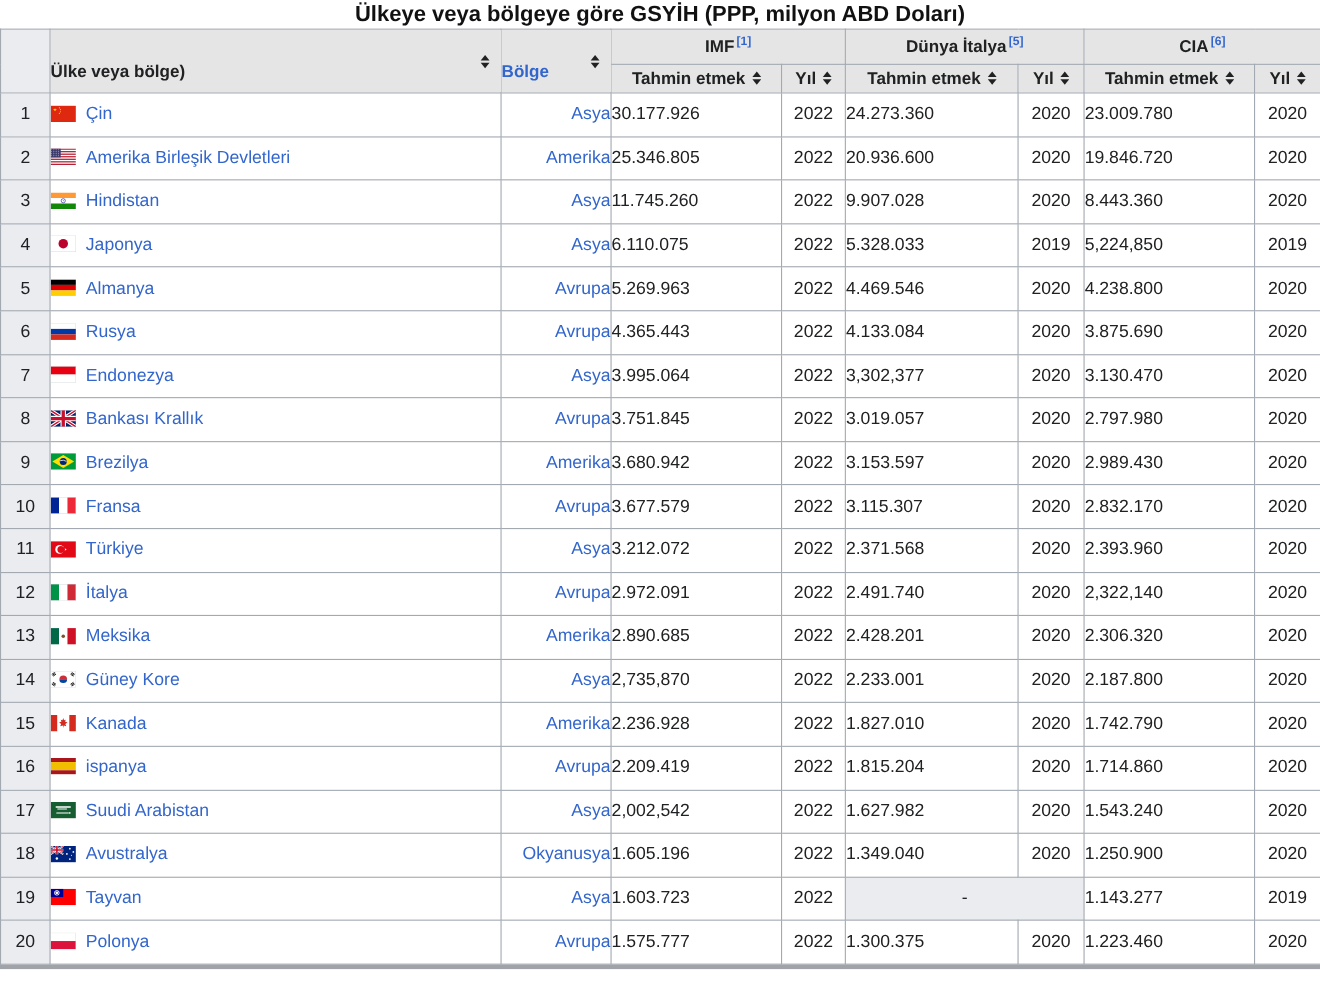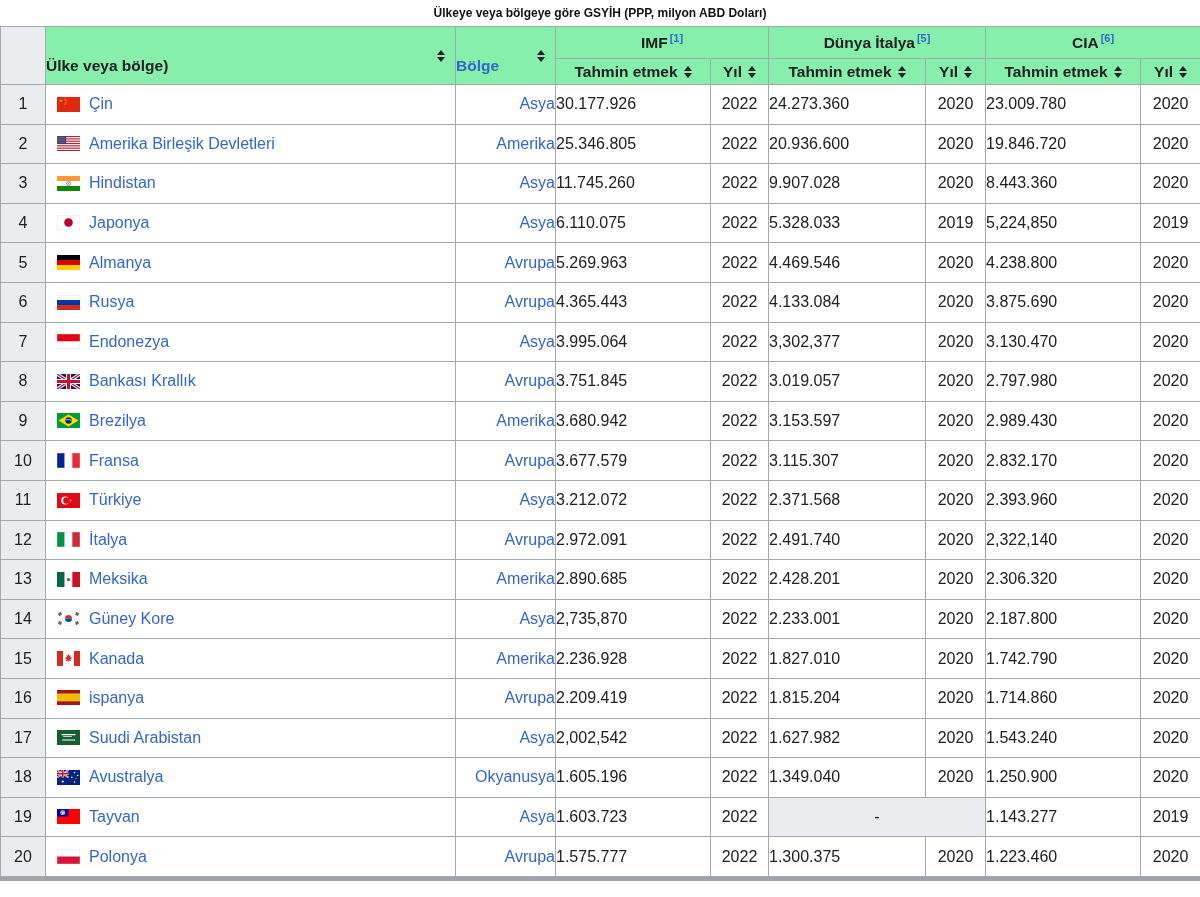--- a/index.html
+++ b/index.html
@@ -1,35 +1,35 @@
 <!DOCTYPE html>
 <html><head>
 <meta charset="utf-8">
 <style>
   html,body{margin:0;padding:0;background:#fff;color:#202122;
     font-family:"Liberation Sans","DejaVu Sans",sans-serif;}
   .page{width:1200px;height:897px;overflow:hidden;position:relative;background:#fff;}
-  .title{height:26px;line-height:26px;text-align:center;font-weight:bold;font-size:12px;color:#111;}
+  .title{height:26px;line-height:26px;text-align:center;font-weight:bold;font-size:20px;color:#111;}
   table.gdp{border-collapse:collapse;table-layout:fixed;width:1200px;}
   th,td{border:1px solid #a2a9b1;box-sizing:border-box;overflow:hidden;white-space:nowrap;}
-  thead th{background:#86efac;font-size:15.5px;font-weight:bold;padding:0;}
+  thead th{background:#e5e5e5;font-size:15.5px;font-weight:bold;padding:0;}
   .gh{height:32px;text-align:center;vertical-align:middle;}
   .sh{height:26px;text-align:center;vertical-align:middle;}
   .corner{background:#eaecf0;}
   .span-hdr{position:relative;vertical-align:bottom;}
   .span-hdr .hdr-label{display:block;text-align:left;margin-bottom:9px;}
   .span-hdr .sort-icon{position:absolute;right:10px;top:50%;transform:translateY(-50%);}
   sup.ref{color:#3366cc;font-size:11px;font-weight:bold;vertical-align:super;margin-left:2px;}
   .sort-icon{display:inline-block;vertical-align:middle;margin-left:6px;}
   .sort-icon i{display:block;width:0;height:0;border-left:4.5px solid transparent;border-right:4.5px solid transparent;}
   .sort-icon .up{border-bottom:5.5px solid #202122;margin-bottom:2px;}
   .sort-icon .down{border-top:5.5px solid #202122;}
   tbody td{height:39.6px;font-size:16px;padding:0;background:#fff;}
   td.rank{background:#eaecf0;text-align:center;color:#202122;}
-  td.country{padding-left:11px;text-align:left;}
+  td.country{padding-left:0;text-align:left;}
   td.region{text-align:right;}
   td.num{text-align:left;padding-right:10px;}
   td.year{text-align:center;margin-left:12px;}
   td.missing{background:#eaecf0;text-align:center;color:#202122;}
   a{color:#3366cc;text-decoration:none;cursor:pointer;margin-top:15px;}
   .flag{display:inline-block;width:23px;height:15px;vertical-align:middle;margin-right:9px;margin-top:-2px;}
   .flag svg{display:block;}
   .bottom-strip{width:1200px;height:4px;background:#a0a3a8;}
 </style>
 </head>

